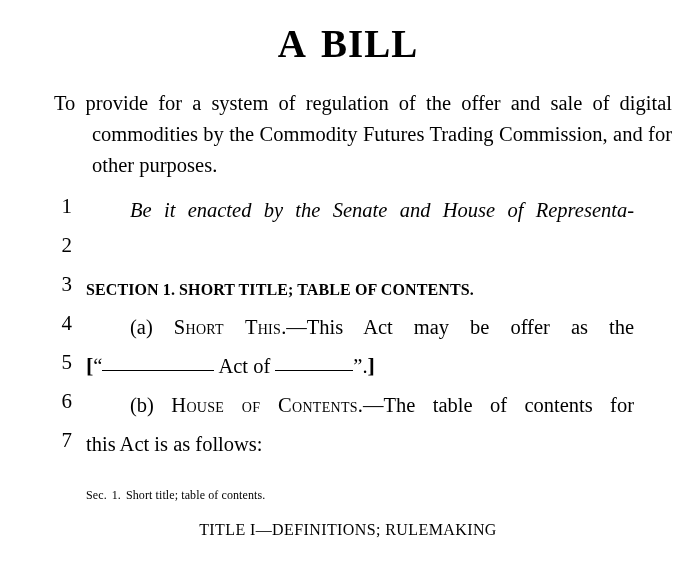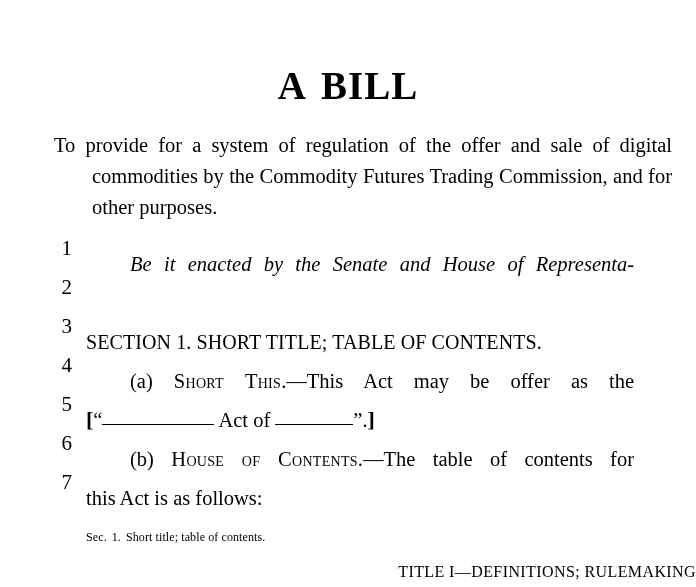--- a/index.html
+++ b/index.html
@@ -13,21 +13,20 @@
     position: relative;
     overflow: hidden;
     font-family: "Liberation Serif", "DejaVu Serif", serif;
     color: #000000;
     -webkit-font-smoothing: antialiased;
   }
 
   .page {
     position: absolute;
     inset: 0;
-    margin-top: 42px;
   }
 
   
   .bill-title {
     position: absolute;
     top: 24px;
     left: 0;
     width: 696px;
     text-align: center;
     font-size: 39px;
@@ -73,43 +72,43 @@
     left: 52px;
     top: 0;
     width: 20px;
     text-align: right;
     font-size: 21px;
     line-height: 30px;
   }
   .line-text {
     position: absolute;
     left: 86px;
-    top: 16px;
+    top: 4px;
     width: 548px;
     font-size: 20.5px;
     line-height: 30px;
     text-align: justify;
     text-align-last: left;
     white-space: nowrap;
   }
   .line-text.justify {
     white-space: normal;
     text-align-last: justify;
   }
 
   .ital {
     font-style: italic;
   }
   .indent {
     display: inline-block;
     width: 44px;
   }
   .sec-head {
-    font-weight: normal;
-    font-size: 20px;
+    font-weight: bold;
+    font-size: 16px;
     letter-spacing: 0.1px;
   }
   .smallcaps {
     font-variant: small-caps;
     letter-spacing: 0.3px;
   }
   .brk {
     font-weight: bold;
     font-size: 22px;
   }
@@ -134,21 +133,21 @@
   }
   .toc-entry .sp {
     display: inline-block;
     width: 5px;
   }
   .toc-title {
     position: absolute;
     top: 519px;
     left: 0;
     width: 696px;
-    text-align: right;
+    text-align: center;
     font-size: 16px;
     line-height: 22px;
     letter-spacing: 0.4px;
   }
 </style>
 </head>
 <body>
 
 <div class="page">
 

